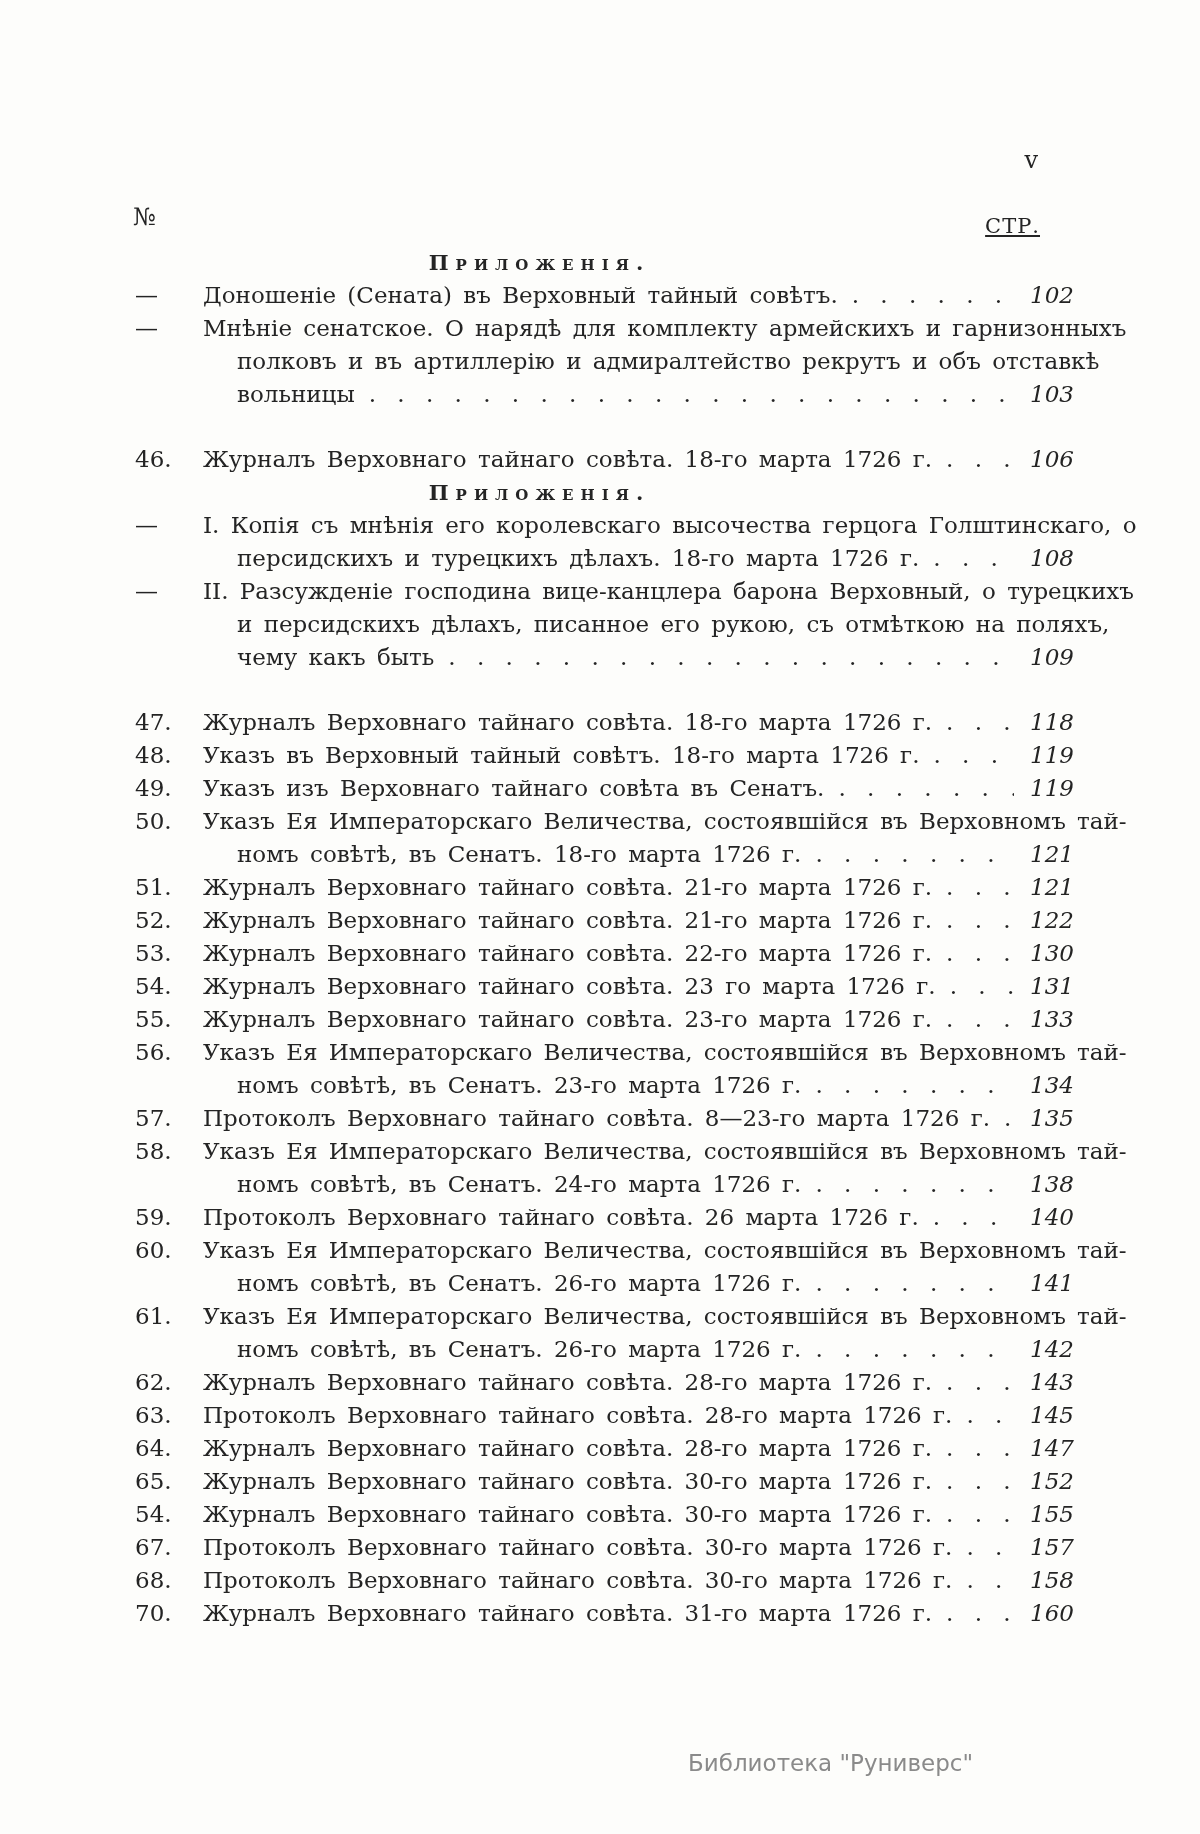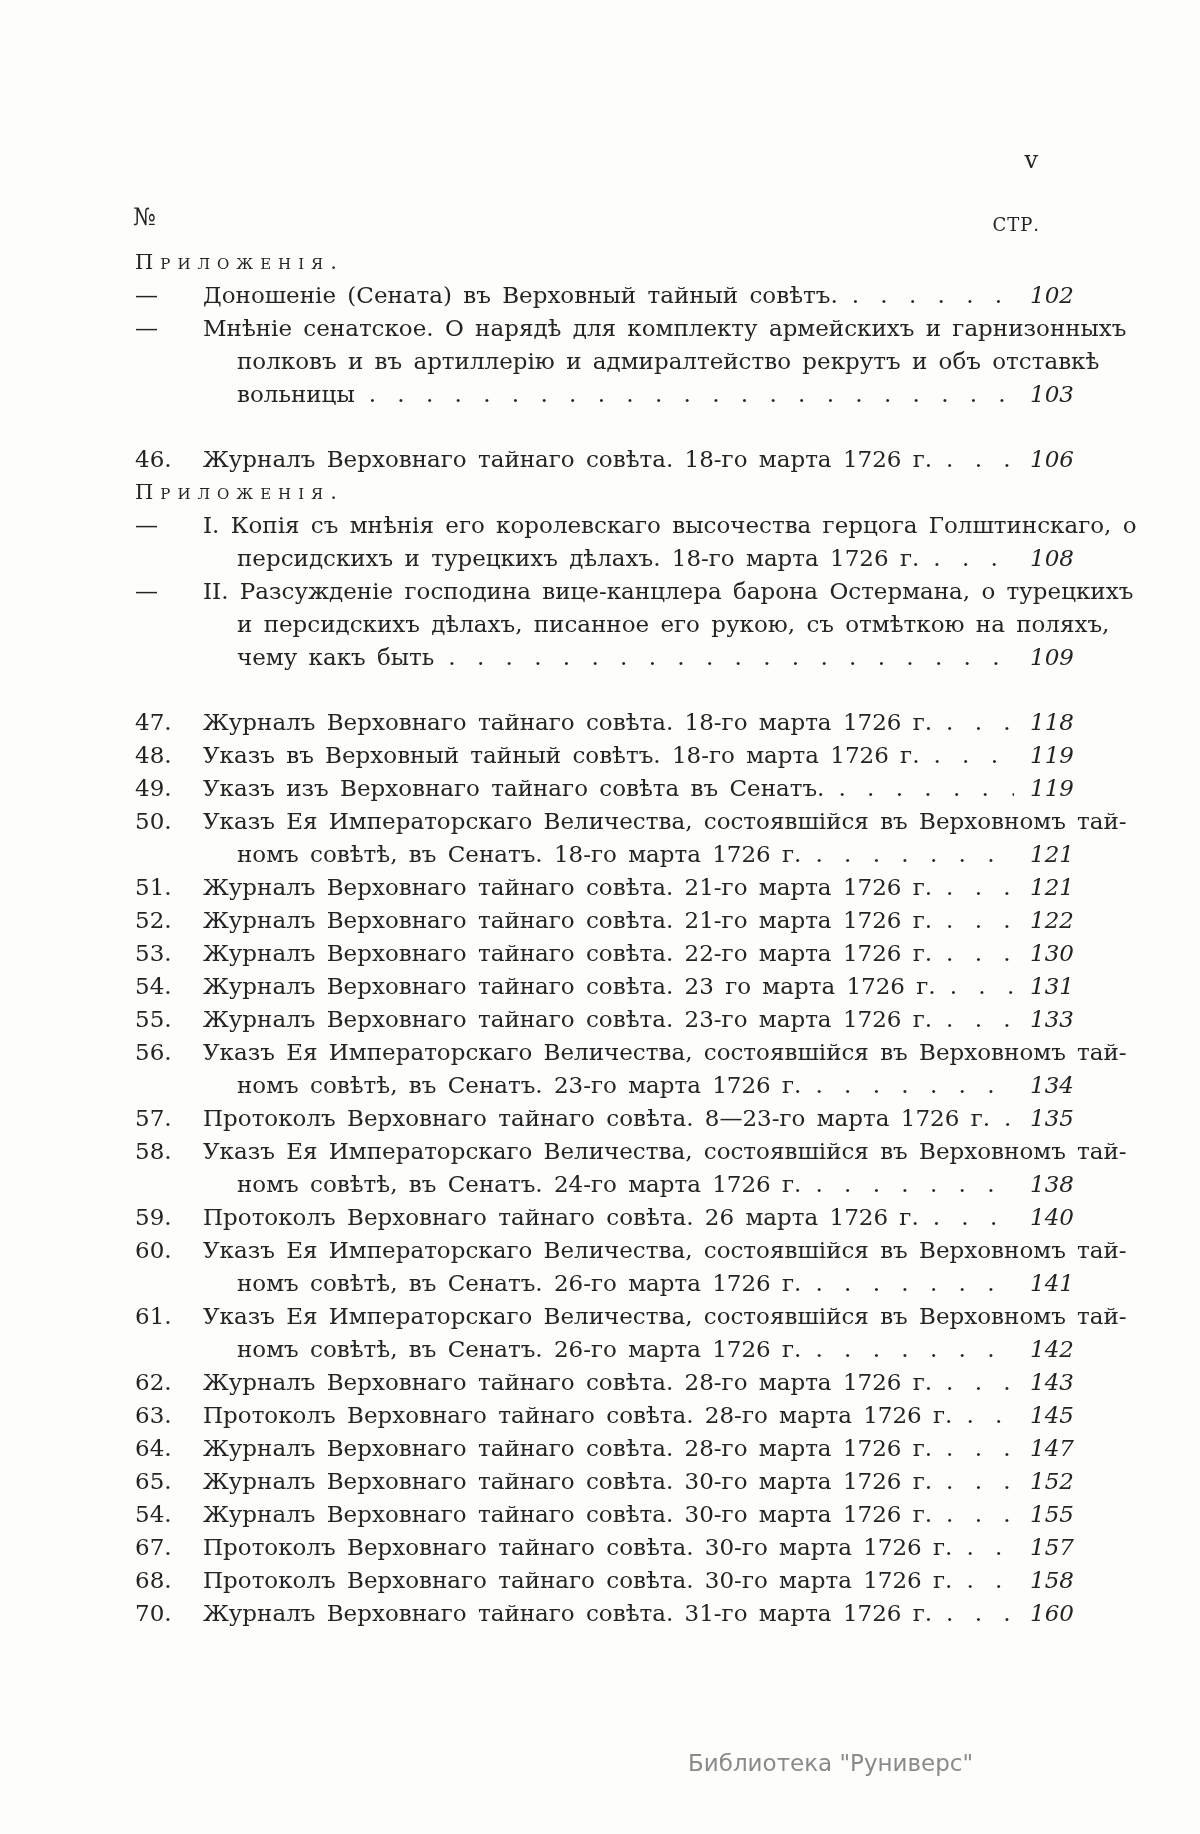--- a/index.html
+++ b/index.html
@@ -18,21 +18,21 @@
   .roman {
     position: absolute; top: 146px; right: 162px;
     font-size: 24px;
   }
   .hdr-no {
     position: absolute; top: 203px; left: 133px;
     font-size: 24px;
   }
   .hdr-str {
     position: absolute; top: 214px; right: 160px;
-    font-size: 18px; letter-spacing: 1px;
+    font-size: 21px; letter-spacing: 1px; text-decoration: underline;
   }
   .toc {
     position: absolute; top: 246px; left: 0; right: 0;
     padding: 0 126px 0 135px;
   }
   .row {
     display: flex; align-items: baseline;
     line-height: 33px; font-size: 23px;
     word-spacing: 4px;
   }
@@ -54,22 +54,23 @@
   .leader::after {
     content: ". . . . . . . . . . . . . . . . . . . . . . . . . . . . . . . . . . . . . . . . . . . . . . . . . . . .";
     word-spacing: 14px;
   }
   .page-no { flex: none; min-width: 54px; text-align: right; font-style: italic; }
   .heading {
     line-height: 33px;
     font-size: 21px;
     letter-spacing: 7px;
     font-variant: small-caps;
-    text-align: left;
+    text-align: center;
     padding-right: 130px;
+    font-weight: bold;
   }
   .footer {
     position: absolute; top: 1750px; left: 688px;
     font-family: "DejaVu Sans", sans-serif;
     font-size: 23px;
     color: #8a8a8a;
   }
 </style>
 </head>
 <body>
@@ -122,21 +123,21 @@
     <span class="page-no"></span>
   </div>
       <div class="row indent">
     <span class="marker"></span>
     <span class="text">персидскихъ и турецкихъ дѣлахъ. 18-го марта 1726 г.</span>
     <span class="leader"></span>
     <span class="page-no">108</span>
   </div>
       <div class="row fill">
     <span class="marker">—</span>
-    <span class="text">II. Разсужденіе господина вице-канцлера барона Остермана, о турецкихъ</span>
+    <span class="text">II. Разсужденіе господина вице-канцлера барона Верховный, о турецкихъ</span>
 
     <span class="page-no"></span>
   </div>
       <div class="row indent fill">
     <span class="marker"></span>
     <span class="text">и персидскихъ дѣлахъ, писанное его рукою, съ отмѣткою на поляхъ,</span>
 
     <span class="page-no"></span>
   </div>
       <div class="row indent">

